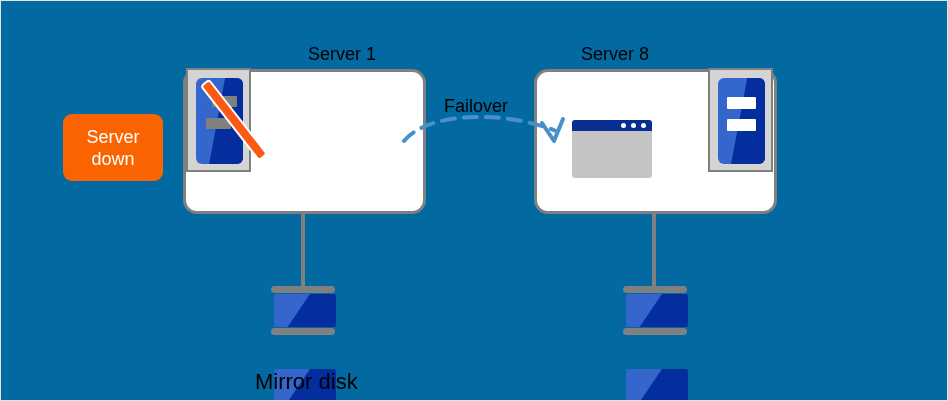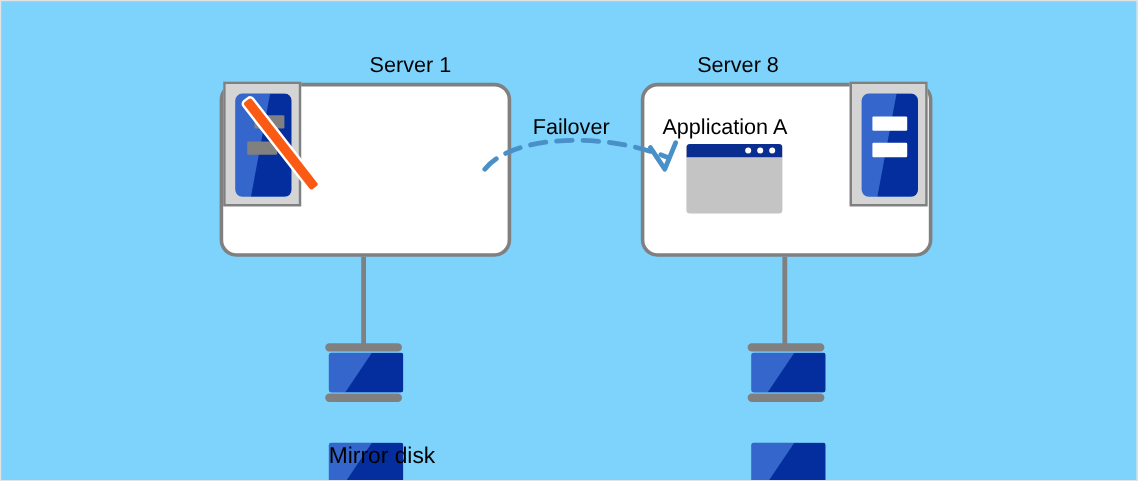--- a/index.html
+++ b/index.html
@@ -7,37 +7,37 @@
     padding: 0;
     background: #ffffff;
   }
   body {
     font-family: "Liberation Sans", sans-serif;
   }
   #canvas {
     position: relative;
     width: 948px;
     height: 401px;
-    background: #7dd3fc;
+    background: #0369a1;
     box-sizing: border-box;
     border: 1px solid #e3e3e3;
     overflow: hidden;
   }
   .abs { position: absolute; }
 
   
   .label {
     color: #000000;
     white-space: nowrap;
     line-height: 1;
   }
   .label-server-title { font-size: 18px; }
   .label-failover     { font-size: 18px; }
   .label-app          { font-size: 18px; }
-  .label-mirror       { font-size: 19px; margin-left: 19px; }
+  .label-mirror       { font-size: 22px; }
 
   
   .server-box {
     border: 3px solid #808080;
     border-radius: 14px;
     background: #ffffff;
     box-sizing: border-box;
   }
 
   
@@ -131,35 +131,38 @@
 </style>
 </head>
 <body>
 
 <div id="canvas">
 
   <div class="abs label label-server-title" style="left:307px; top:44px;">Server 1</div>
 
   <div class="abs label label-server-title" style="left:580px; top:44px;">Server 8</div>
 
+  <div class="abs badge-down" style="left:62px; top:113px; width:100px; height:67px;">
+    <span>Server</span>
+    <span>down</span>
+  </div>
 
   <div class="abs server-box" style="left:182px; top:68px; width:243px; height:145px;"></div>
 
   <div class="abs srv-icon" style="left:185px; top:67px; width:65px; height:104px;">
     <div class="srv-tower" style="left:8px; top:8px; width:47px; height:86px;">
       <div class="shade"></div>
       <div class="srv-bar" style="left:16px; top:18px; width:25px; height:11px; background:#808080;"></div>
       <div class="srv-bar" style="left:10px; top:40px; width:25px; height:11px; background:#808080;"></div>
     </div>
     <div class="srv-slash" style="left:-2px; top:44px; width:96px; height:12px; transform:rotate(52deg); transform-origin:center;"></div>
   </div>
 
   <div class="abs server-box" style="left:533px; top:68px; width:243px; height:145px;"></div>
 
-  <div class="abs label label-app" style="left:551px; top:96px;">Application A</div>
 
   <div class="abs app-win" style="left:571px; top:119px; width:80px; height:58px;">
     <div class="app-win-bar"></div>
     <div class="app-dot" style="right:26px;"></div>
     <div class="app-dot" style="right:16px;"></div>
     <div class="app-dot" style="right:6px;"></div>
   </div>
 
   <div class="abs srv-icon" style="left:707px; top:67px; width:65px; height:104px;">
     <div class="srv-tower" style="left:8px; top:8px; width:47px; height:86px;">

